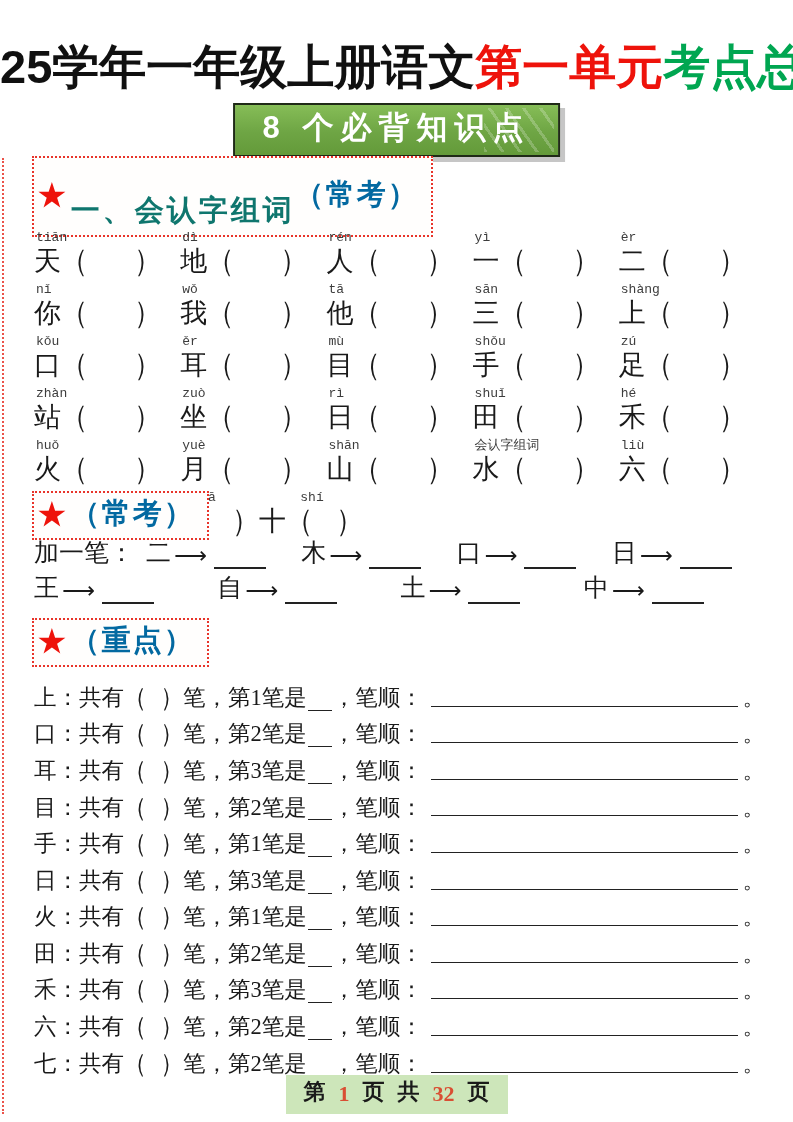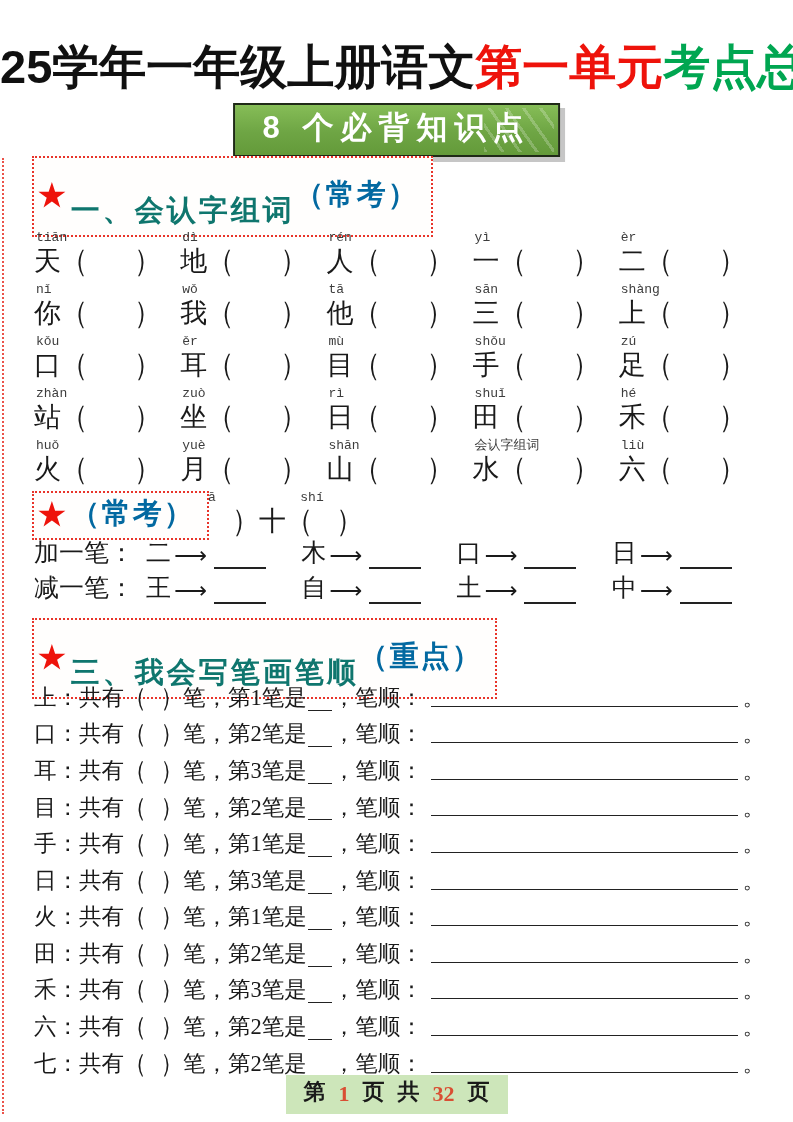--- a/index.html
+++ b/index.html
@@ -393,21 +393,20 @@
         <span class="arrow">⟶</span>
         <span class="blank blank-add"></span>
       </span>
     <span class="addsub-item">
         <span>日</span>
         <span class="arrow">⟶</span>
         <span class="blank blank-add"></span>
       </span>
   </div>
   <div class="addsub-row">
-    <span class="addsub-label">减一笔：</span>
     <span class="addsub-item">
         <span>王</span>
         <span class="arrow">⟶</span>
         <span class="blank blank-add"></span>
       </span>
     <span class="addsub-item">
         <span>自</span>
         <span class="arrow">⟶</span>
         <span class="blank blank-add"></span>
       </span>
@@ -419,21 +418,20 @@
     <span class="addsub-item">
         <span>中</span>
         <span class="arrow">⟶</span>
         <span class="blank blank-add"></span>
       </span>
   </div>
 </div>
 
 <div class="section-box box-3">
   <span class="star">★</span>
-  <span class="sec-green">三、我会写笔画笔顺</span>
   <span class="sec-red">（重点）</span>
 </div>
 
 <div class="strokes">
   <div class="stroke-row">
       <span>上</span>
       <span>：</span>
       <span>共有</span>
       <span class="paren">（</span>
       <span class="sgap"></span>

